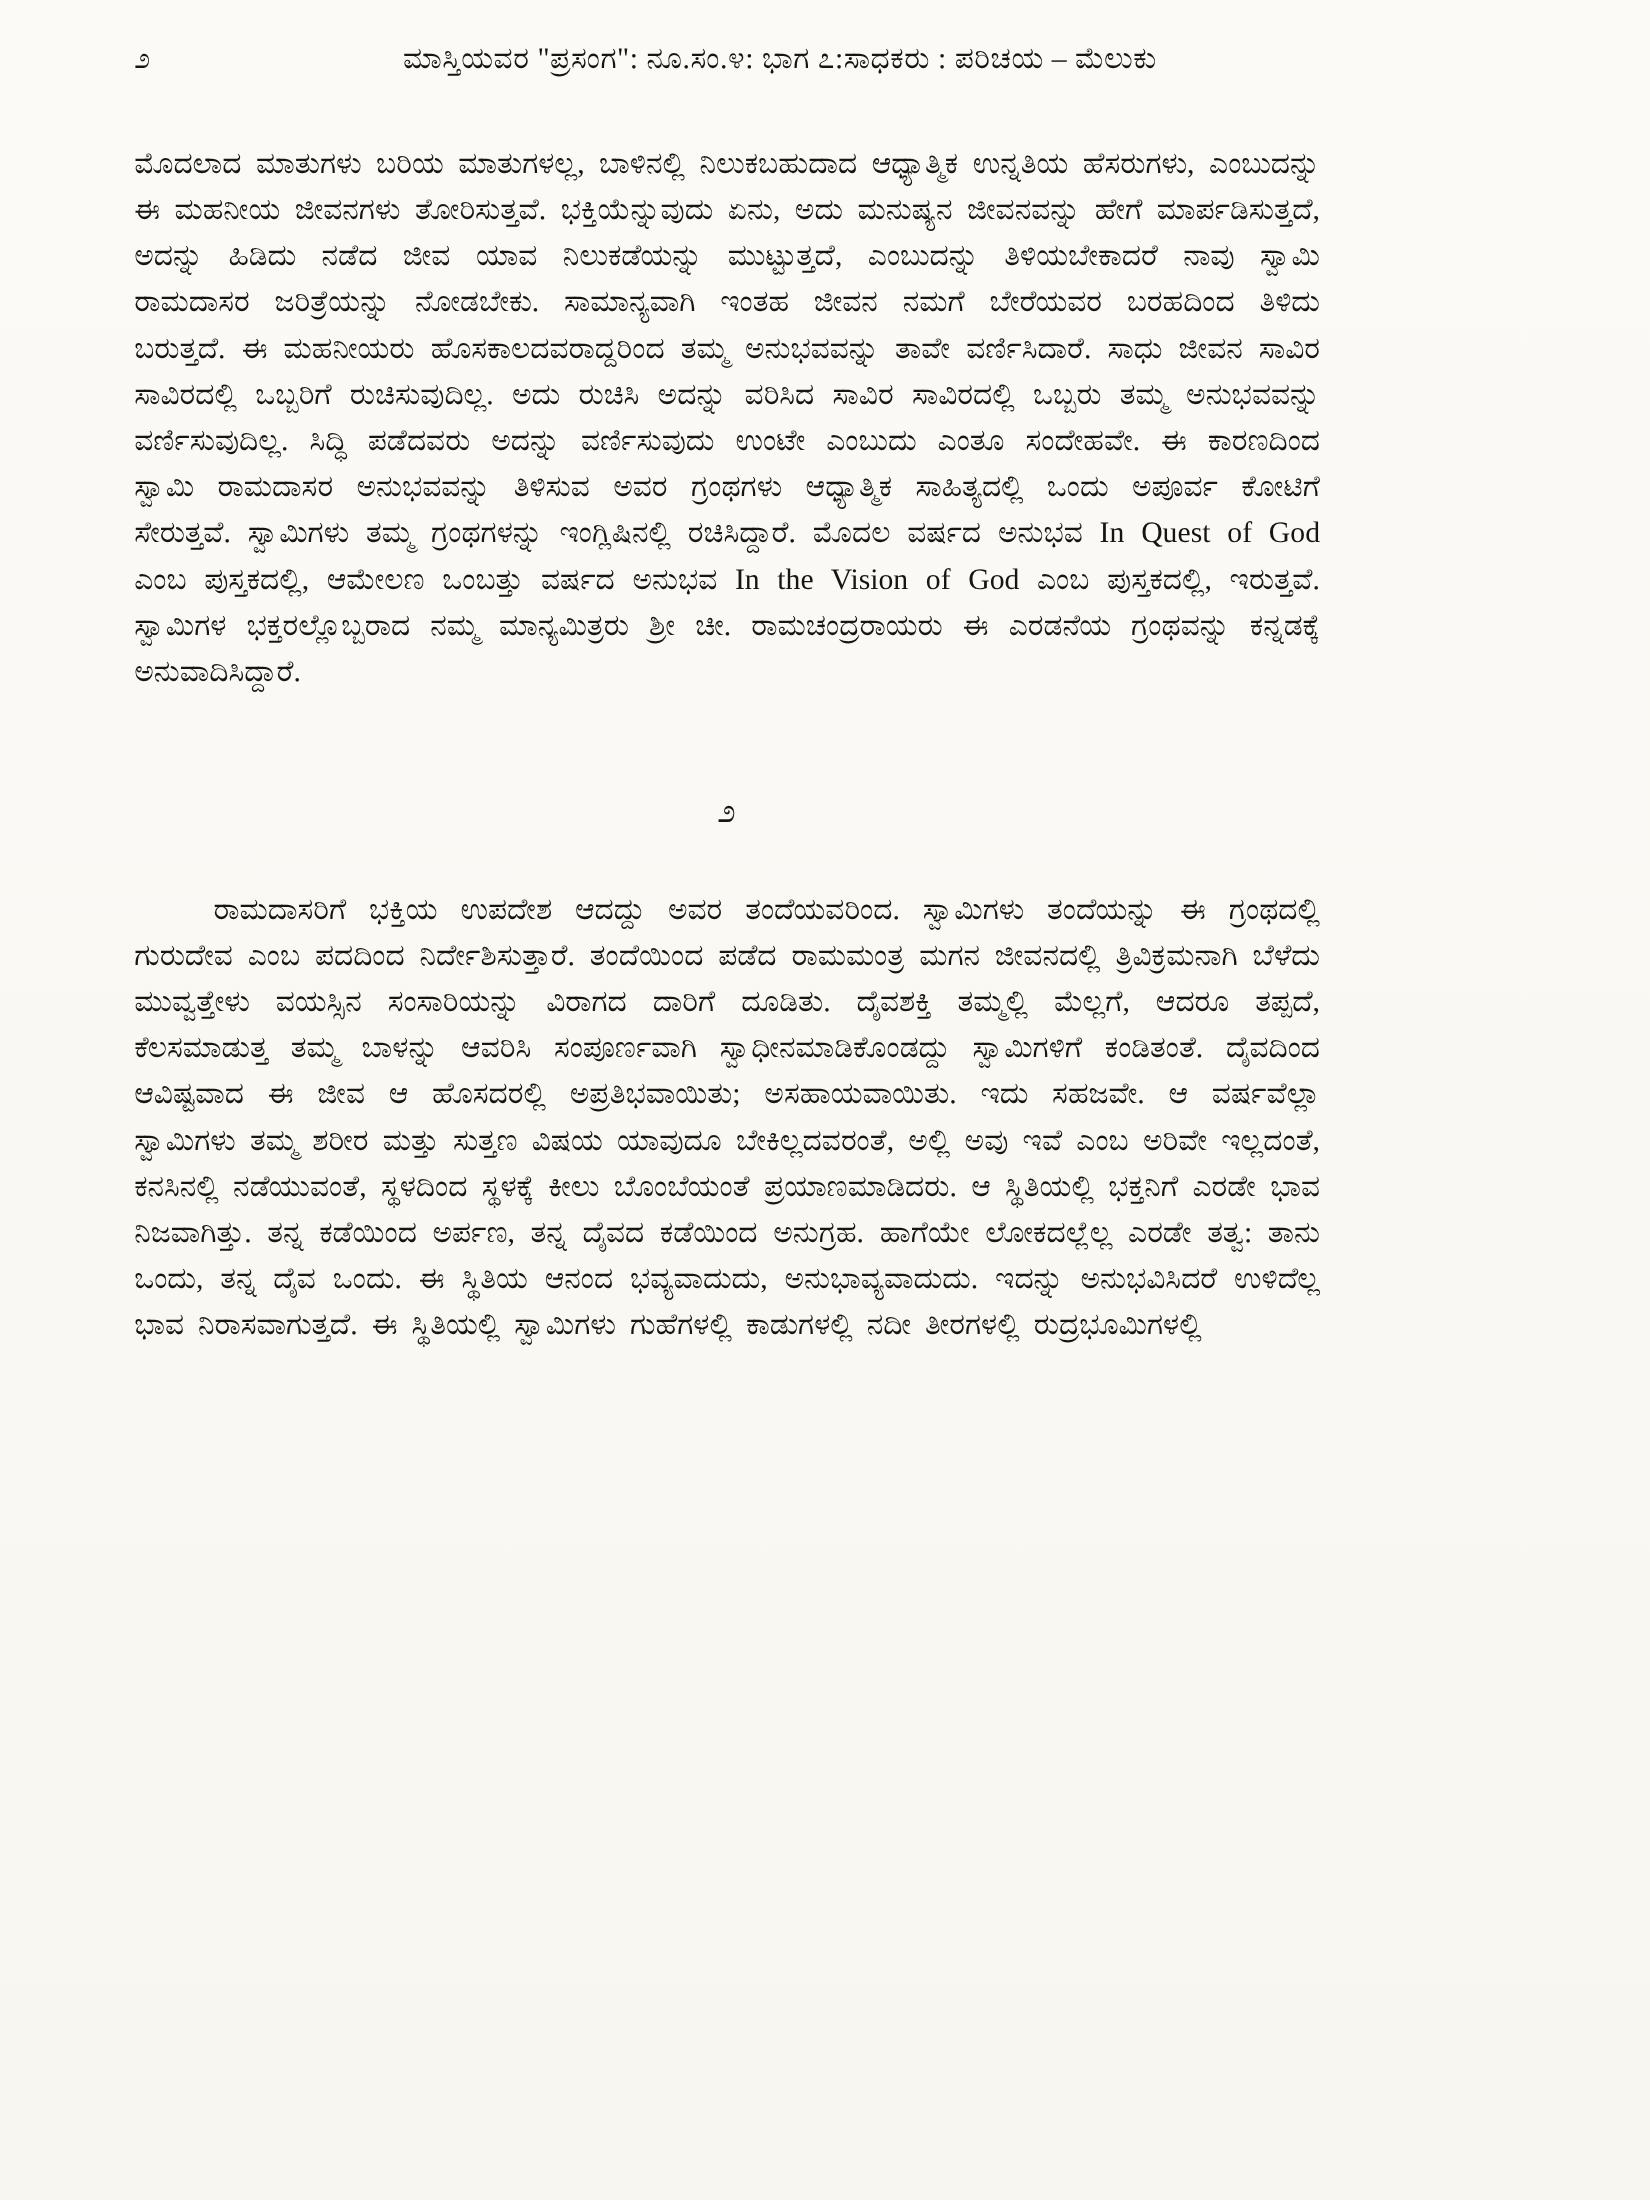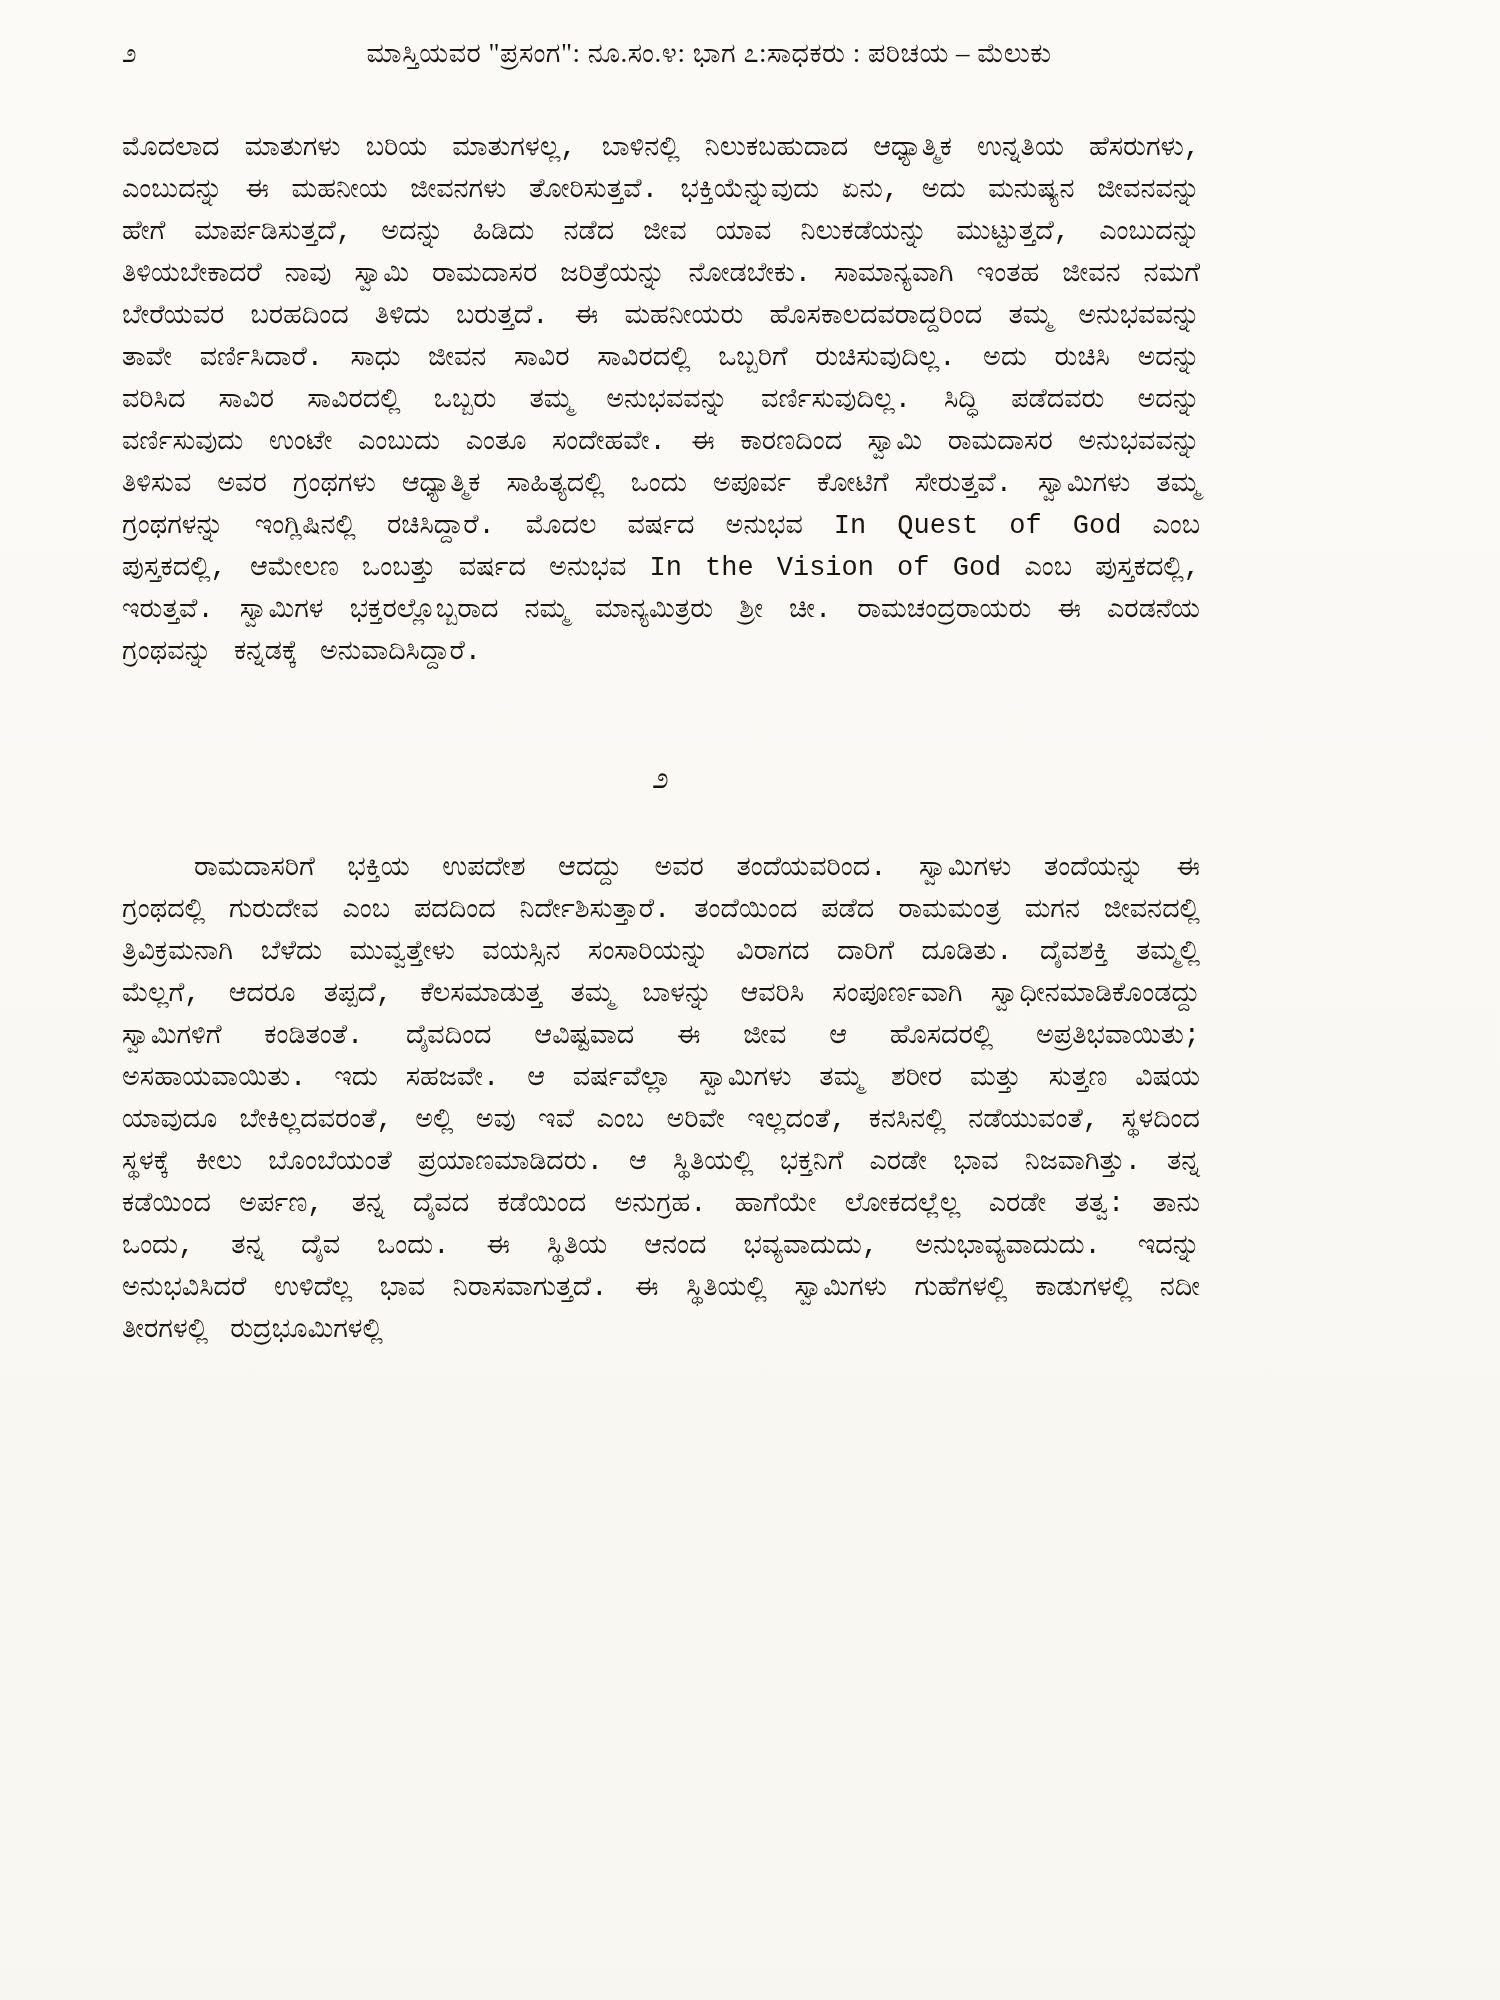--- a/index.html
+++ b/index.html
@@ -40,21 +40,20 @@
   .header-title {
     flex: 1 1 auto;
     text-align: center;
   }
   .body-text {
     font-size: 27px;
     line-height: 42px;
     text-align: justify;
     text-justify: inter-word;
     word-spacing: 6px;
-    font-family: Liberation Mono, monospace;
   }
   .para {
     margin: 0 0 0 0;
   }
   .indent-first {
     text-indent: 72px;
   }
   .section-marker {
     text-align: center;
     font-size: 30px;

